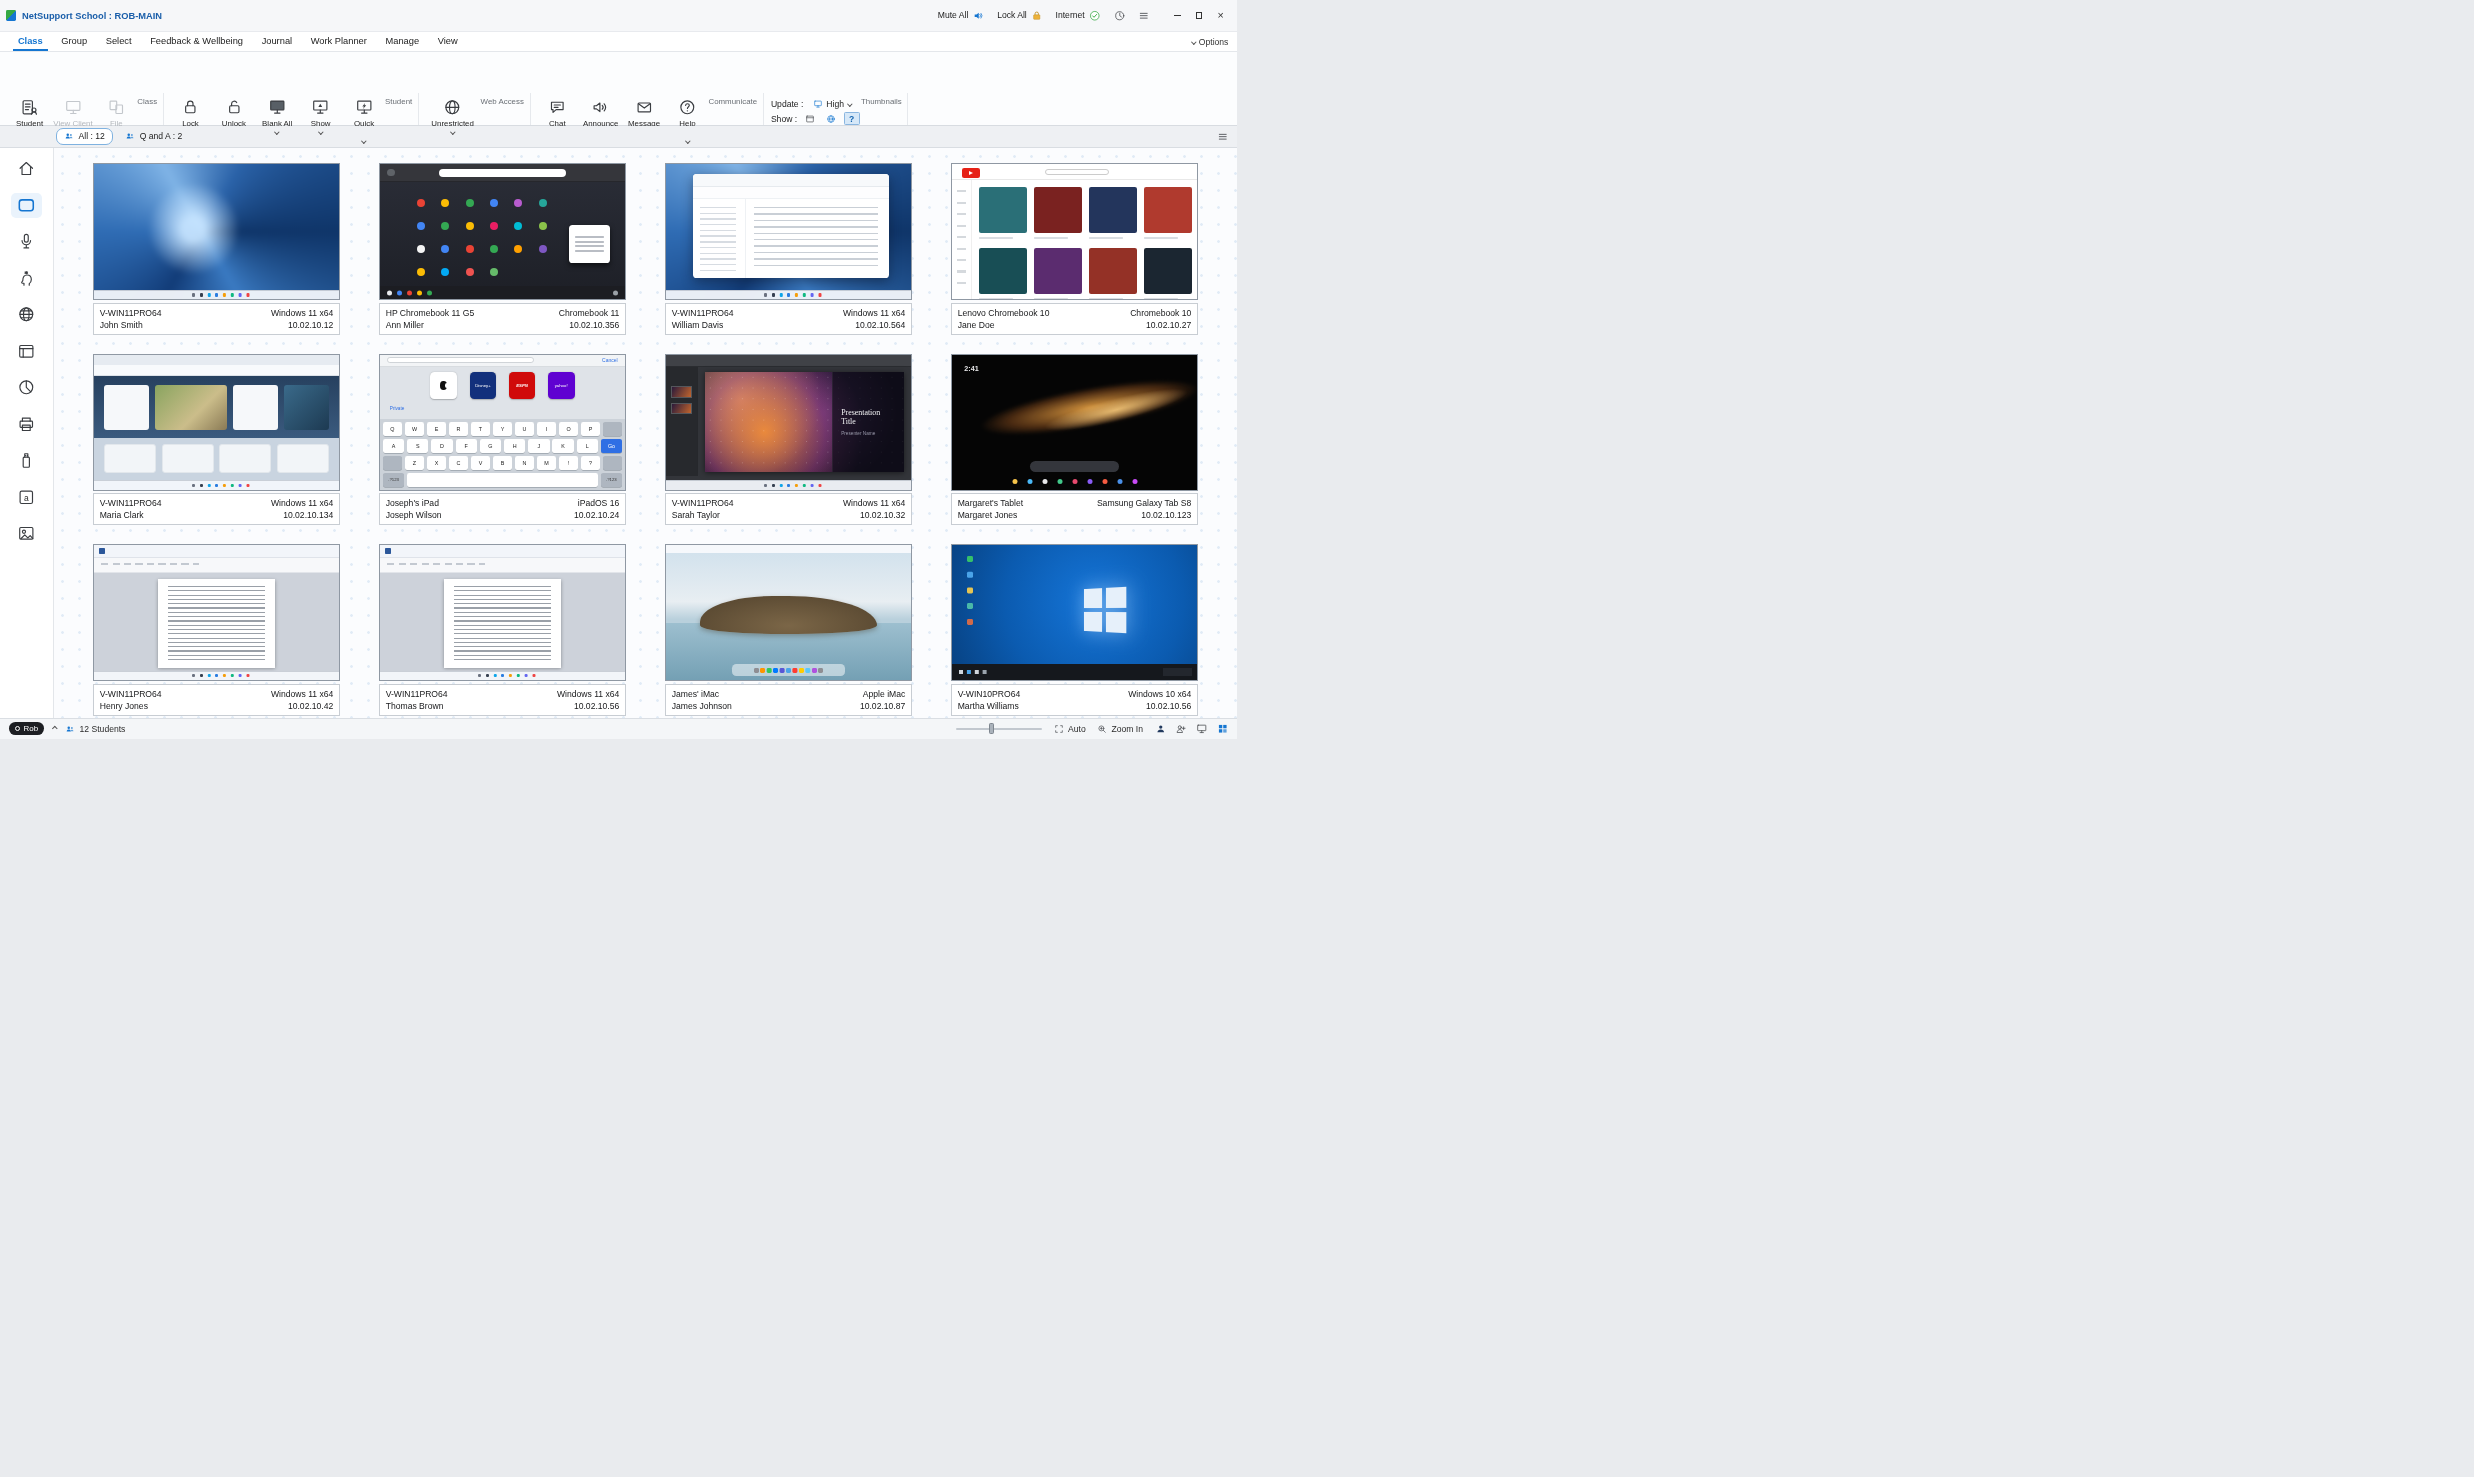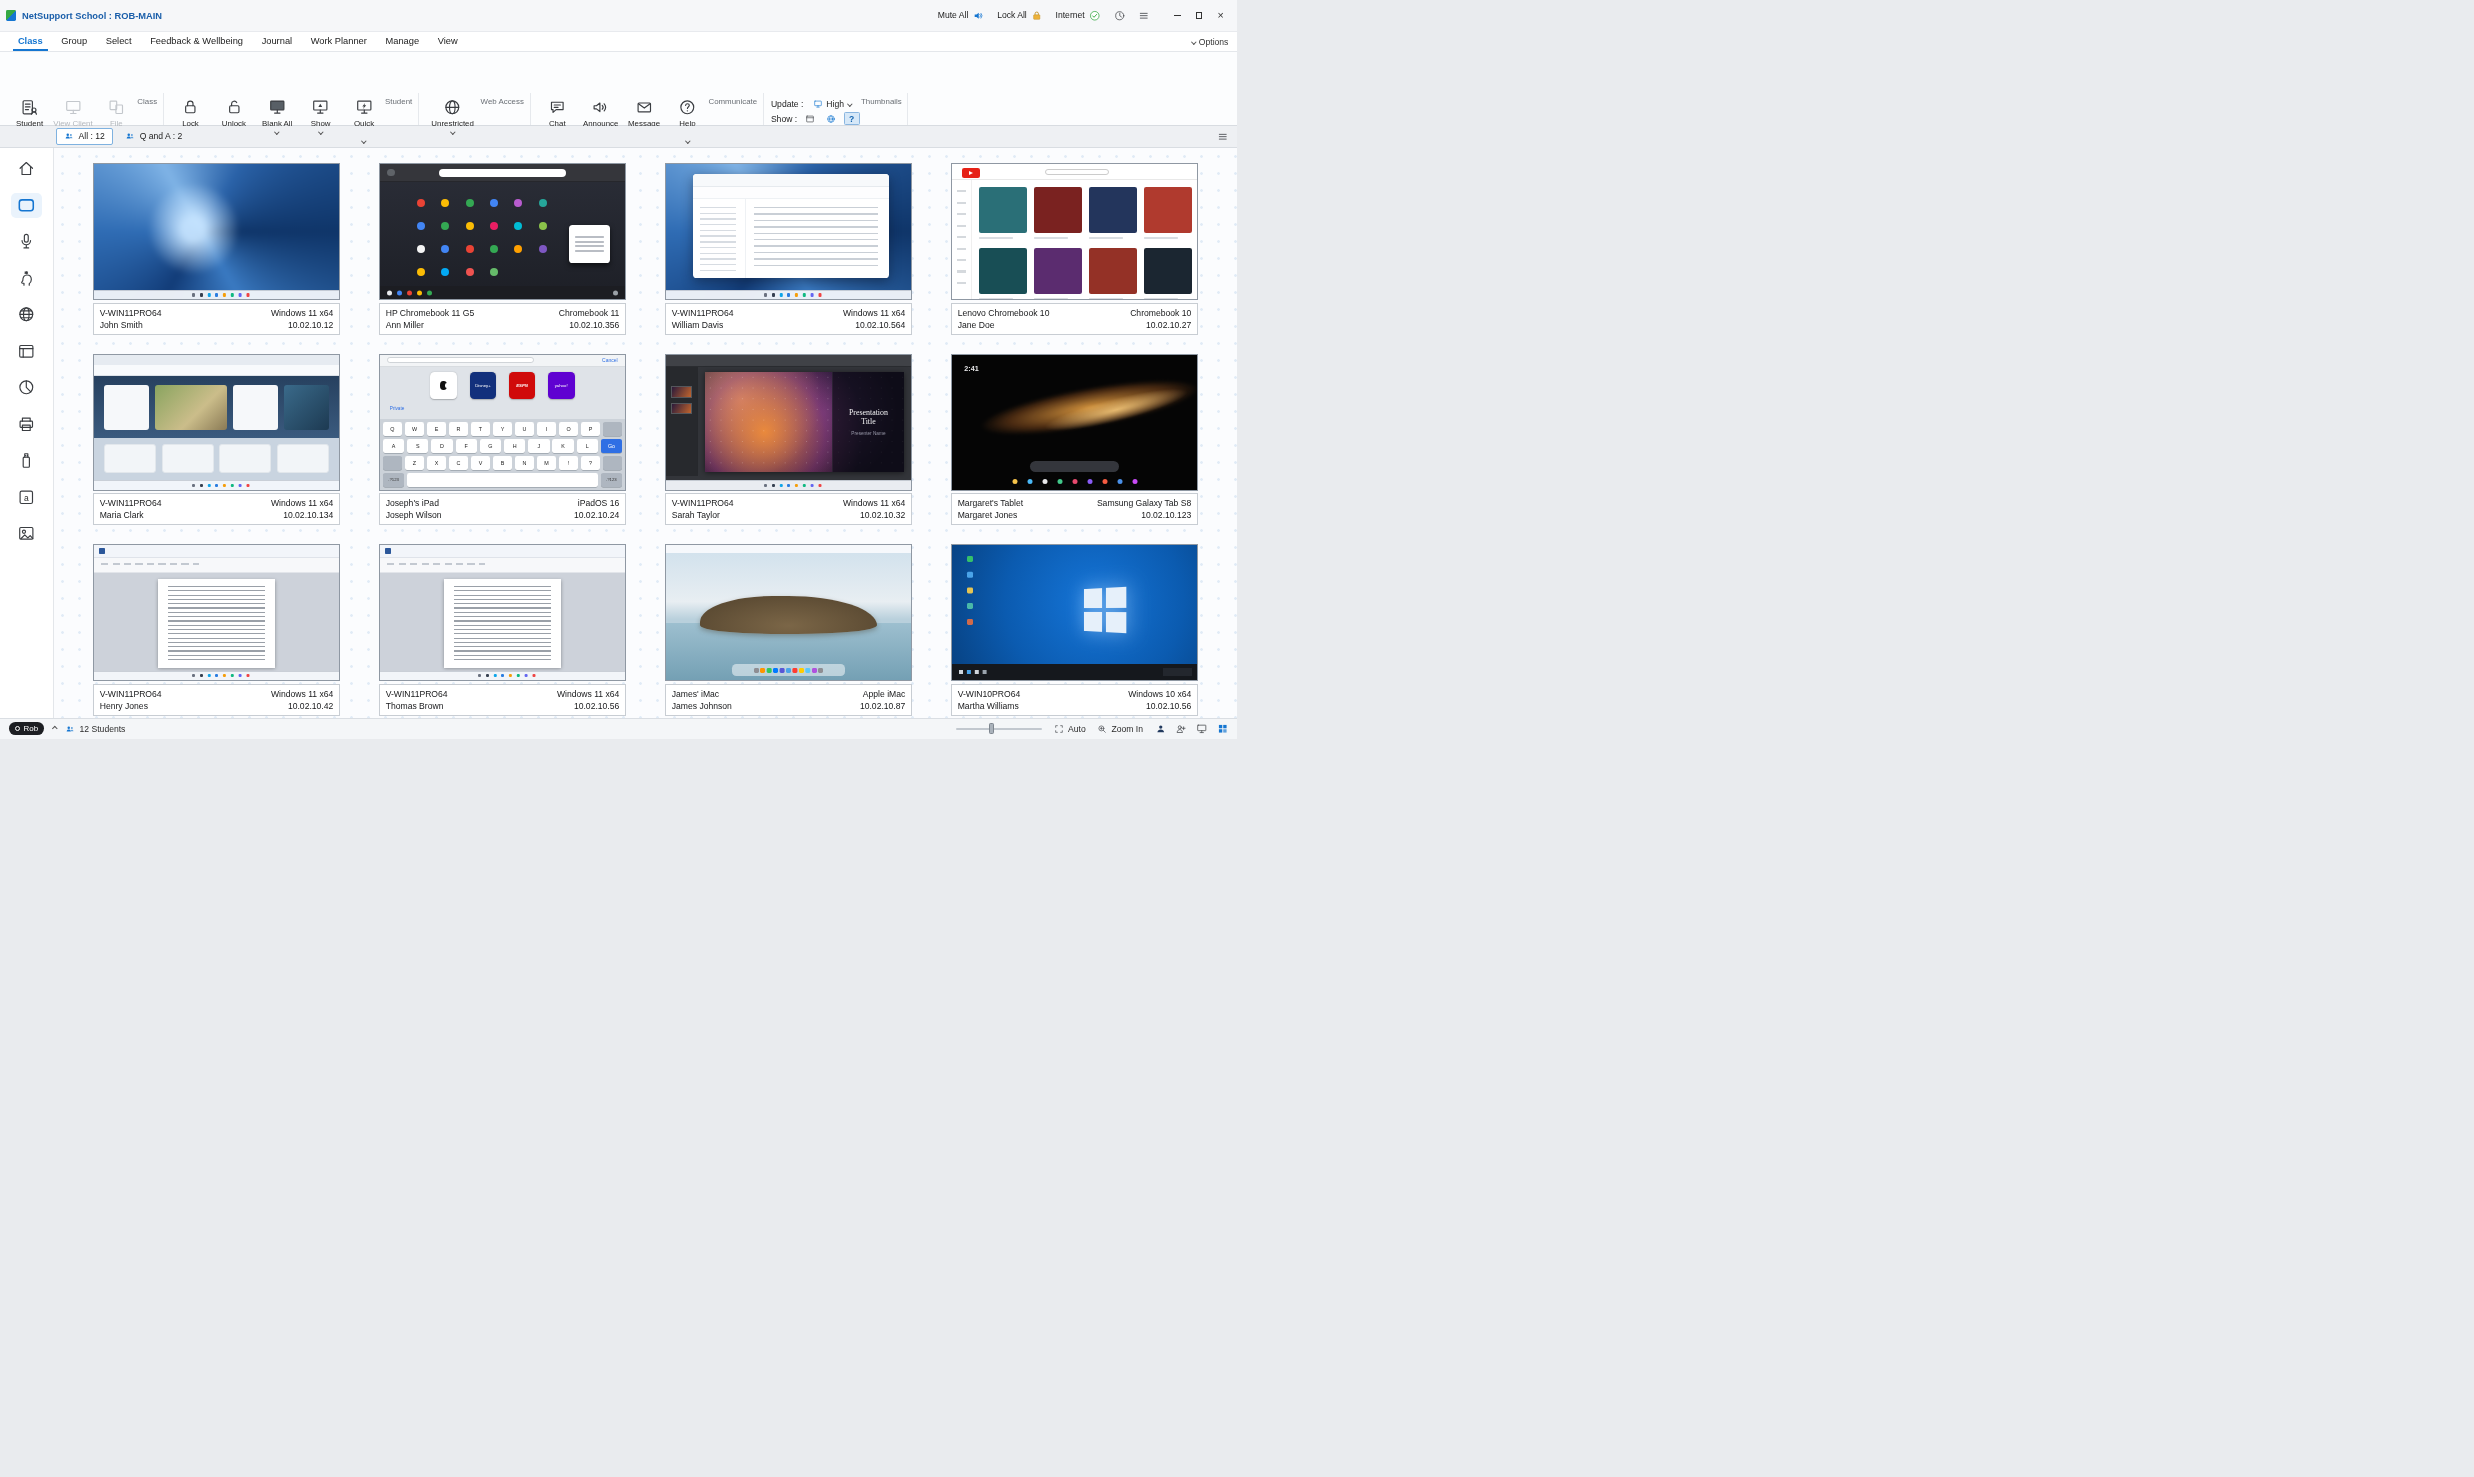--- a/index.html
+++ b/index.html
@@ -45,34 +45,34 @@
   .tg-rows { flex:1; display:flex; flex-direction:column; gap:2.1px; padding:3.6px 1.4px 0; }
   .tg-row { display:flex; align-items:center; gap:5px; font-size:8.6px; color:#222; height:14.3px; }
   .dd { display:flex; align-items:center; gap:3.6px; padding:0.7px 4.3px; }
   .show-btn { width:15.8px; height:13.6px; border:0.7px solid transparent; border-radius:1.4px; display:flex; align-items:center; justify-content:center; }
   .show-btn.active { background:#d6e8f8; border-color:#8ab6e0; }
   .show-btn .qm { color:#1565b0; font-size:8.6px; font-weight:700; }
   .cb { width:8.6px; height:8.6px; border:0.7px solid #82878d; background:#fff; border-radius:1.4px; }
 
   
   .viewtabs { height:21.5px; background:#eef0f3; border-bottom:0.7px solid #d9dde2; display:flex; align-items:center; padding-left:56px; padding-right:8.6px; gap:4.3px; flex:0 0 auto; }
-  .vtab { display:flex; align-items:center; gap:4.3px; height:17px; padding:0 7.2px; font-size:8.6px; color:#1b1b1b; border:0.7px solid transparent; border-radius:2px; }
+  .vtab { display:flex; align-items:center; gap:4.3px; height:17px; padding:0 7.2px; font-size:8.6px; color:#1b1b1b; border:0.7px solid transparent; border-radius:7px; }
   .vtab.active { background:#fff; border-color:#7fb2e0; }
   .vt-burger { margin-left:auto; }
 
   
   .bodyrow { flex:1; display:flex; min-height:0; }
   .sidebar { width:54px; background:#fff; border-right:0.7px solid #e3e6ea; display:flex; flex-direction:column; align-items:center; padding-top:8.6px; gap:11.5px; }
   .side-item { width:31.5px; height:25px; display:flex; align-items:center; justify-content:center; border-radius:5px; }
   .side-item.active { background:#eaf3fc; }
   .main { flex:1; position:relative; background:#fbfcfe; overflow:hidden; }
   .main::before { content:""; position:absolute; inset:0; background-image:radial-gradient(rgba(110,160,215,.18) 1.1px, transparent 1.6px); background-size:17px 17px; }
   .grid { position:relative; display:grid; grid-template-columns:repeat(4,247px); justify-content:space-evenly; row-gap:18.6px; padding-top:15.8px; }
 
-  .card { width:247px;text-align:center; }
+  .card { width:247px; }
   .shot { height:137px; border:0.7px solid #8f98a3; position:relative; overflow:hidden; background:#fff; }
   .info { margin-top:2.9px; background:#fff; border:0.7px solid #c8cdd3; padding:2.9px 5.7px; font-size:8.6px; color:#17181a; }
   .irow { display:flex; justify-content:space-between; line-height:12px; gap:5.7px; }
   .irow span { white-space:nowrap; }
 
   
   .sc { position:absolute; inset:0; }
   .tb11 { position:absolute; left:0; right:0; bottom:0; height:9.3px; background:rgba(243,247,251,.95); border-top:0.7px solid rgba(110,120,135,.3); display:flex; align-items:center; justify-content:center; }
   .tdots { width:3.6px; height:3.6px; border-radius:1.1px; background:#2b7de0; box-shadow:-23px 0 0 #6b7280,-15px 0 0 #374151,-7.2px 0 0 #0ea5e9,7.9px 0 0 #f59e0b,15.8px 0 0 #10b981,23.6px 0 0 #6366f1,31.5px 0 0 #ef4444; }
 

